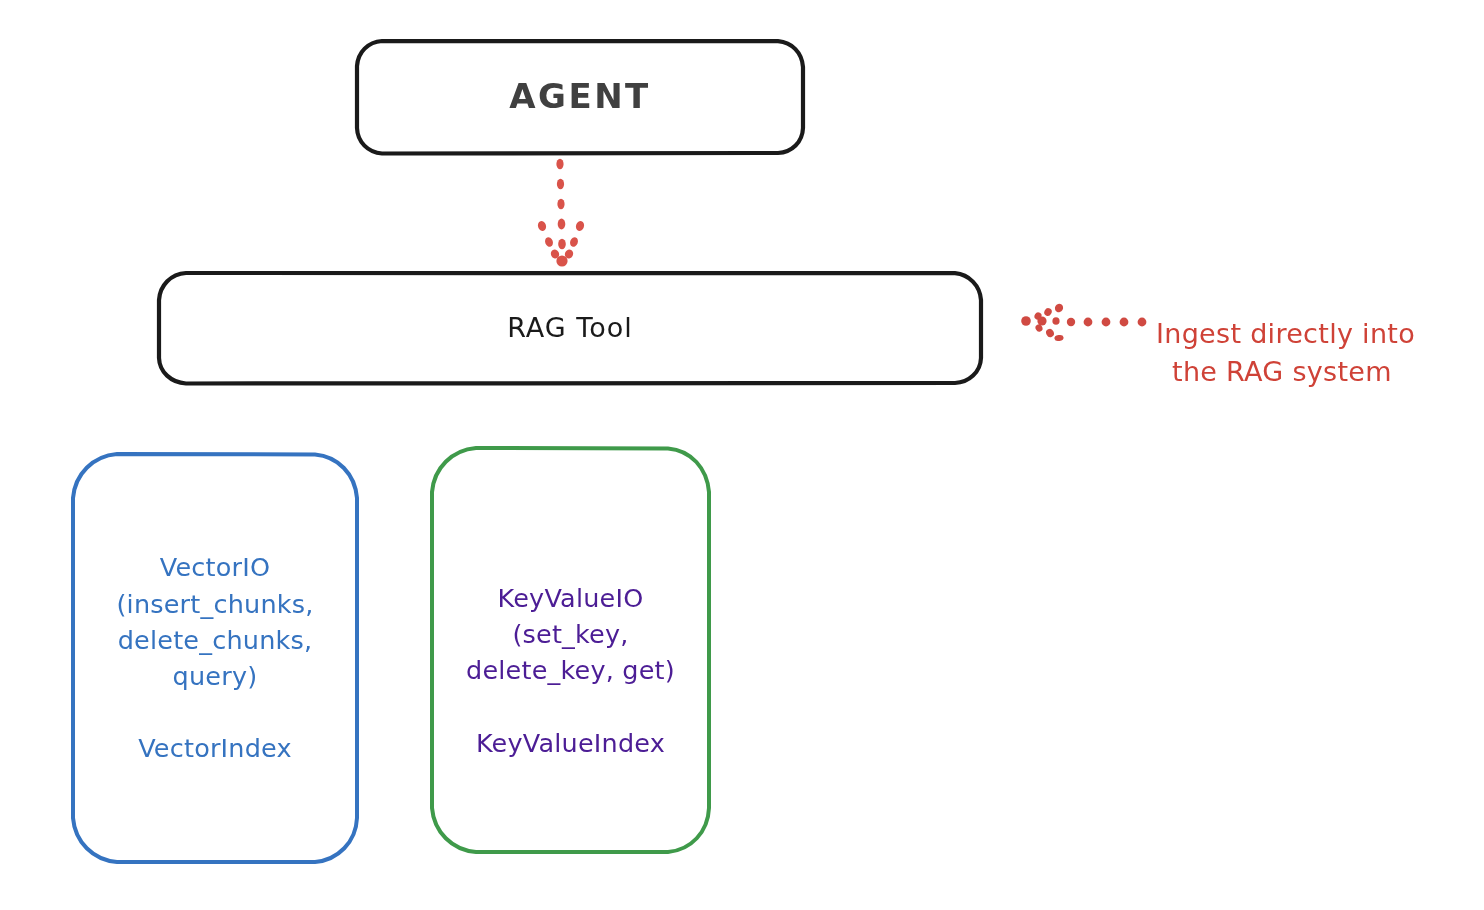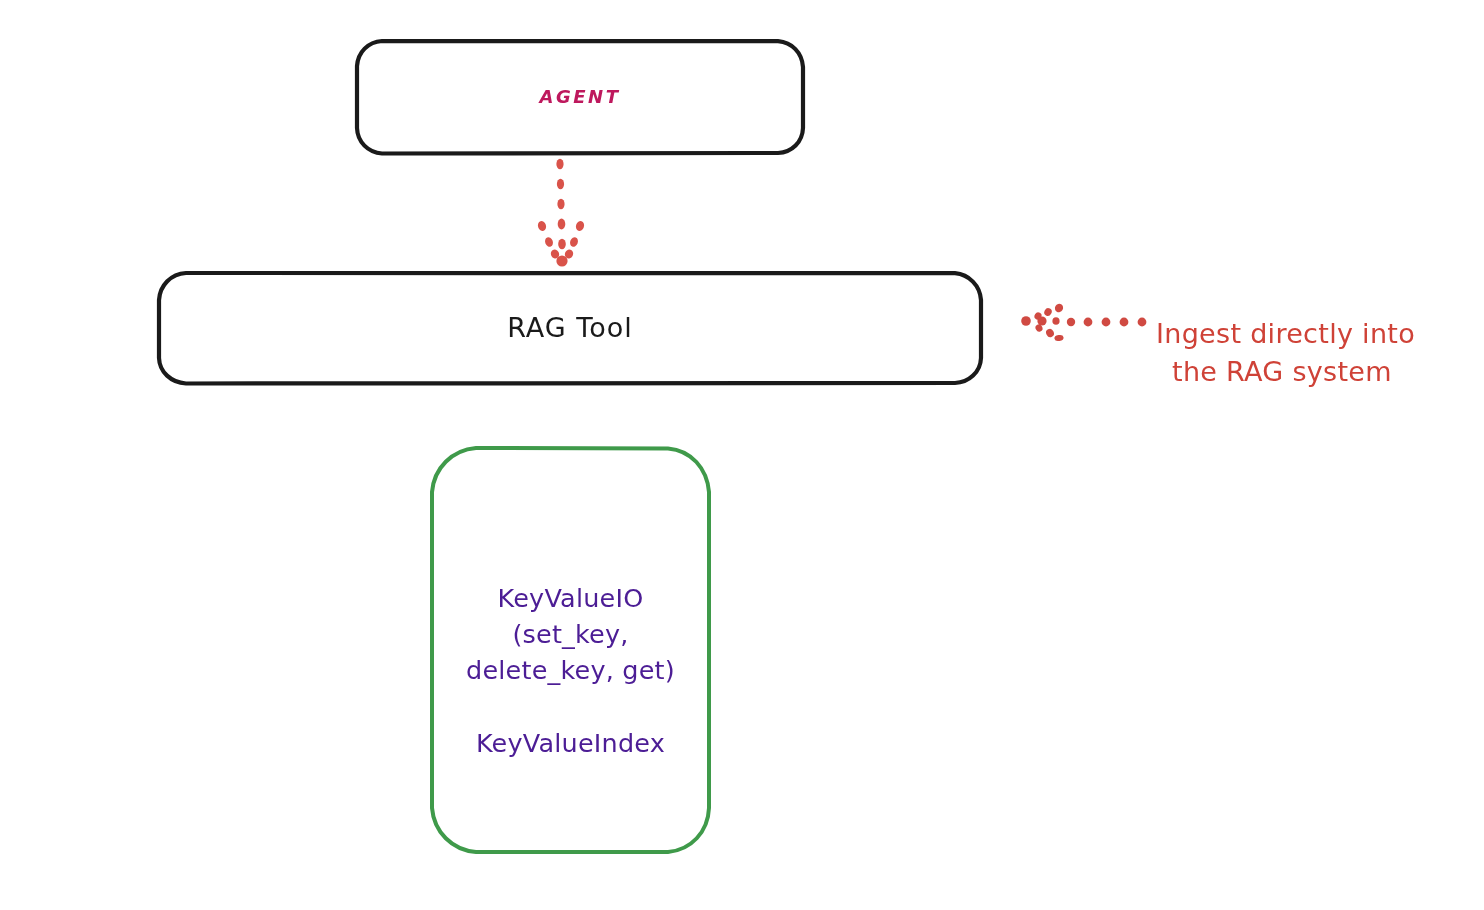--- a/index.html
+++ b/index.html
@@ -54,24 +54,23 @@
 
   
   #agent-node {
     left: 354px;
     top: 38px;
     width: 452px;
     height: 118px;
   }
   #agent-node .node-label {
     font-family: "DejaVu Sans", sans-serif;
-    font-style: italic;
     font-weight: 600;
-    font-size: 18px;
-    color: #be185d;
+    font-size: 34px;
+    color: #404040;
     letter-spacing: 2.5px;
   }
 
   #ragtool-node {
     left: 156px;
     top: 270px;
     width: 828px;
     height: 116px;
   }
   #ragtool-node .node-label {
@@ -204,20 +203,33 @@
       <ellipse cx="21" cy="32" rx="3.4" ry="3.8" transform="rotate(-28 21 32)"></ellipse>
       <ellipse cx="41" cy="42" rx="4.6" ry="3" transform="rotate(-10 41 42)"></ellipse>
     </g>
   </svg>
 
   <div id="ingest-annotation">
     <span>Ingest directly into</span>
     <span class="line2">the RAG system</span>
   </div>
 
+  <div class="node provider" id="vectorio-node">
+    <svg class="node-svg" viewBox="0 0 292 416" preserveAspectRatio="none">
+      <path d="M 48 4 C 24 6 6 24 4 48 L 4 368 C 6 392 24 410 48 412
+               L 246 412 C 269 410 287 392 288 368 L 288 48
+               C 286 24 269 6.5 246 4.5 Z" fill="#ffffff" stroke="#3573c0" stroke-width="4" stroke-linecap="round" stroke-linejoin="round"></path>
+    </svg>
+    <span class="node-label">VectorIO
+(insert_chunks,
+delete_chunks,
+query)
+
+VectorIndex</span>
+  </div>
 
   <div class="node provider" id="keyvalueio-node">
     <svg class="node-svg" viewBox="0 0 285 412" preserveAspectRatio="none">
       <path d="M 48 4 C 24 6 6 24 4 48 L 4 364 C 6 388 24 406 48 408
                L 240 408 C 263 406 280 388 281 364 L 281 48
                C 279 24 263 6.5 240 4.5 Z" fill="#ffffff" stroke="#3f9a4a" stroke-width="4" stroke-linecap="round" stroke-linejoin="round"></path>
     </svg>
     <span class="node-label">KeyValueIO
 (set_key,
 delete_key, get)

